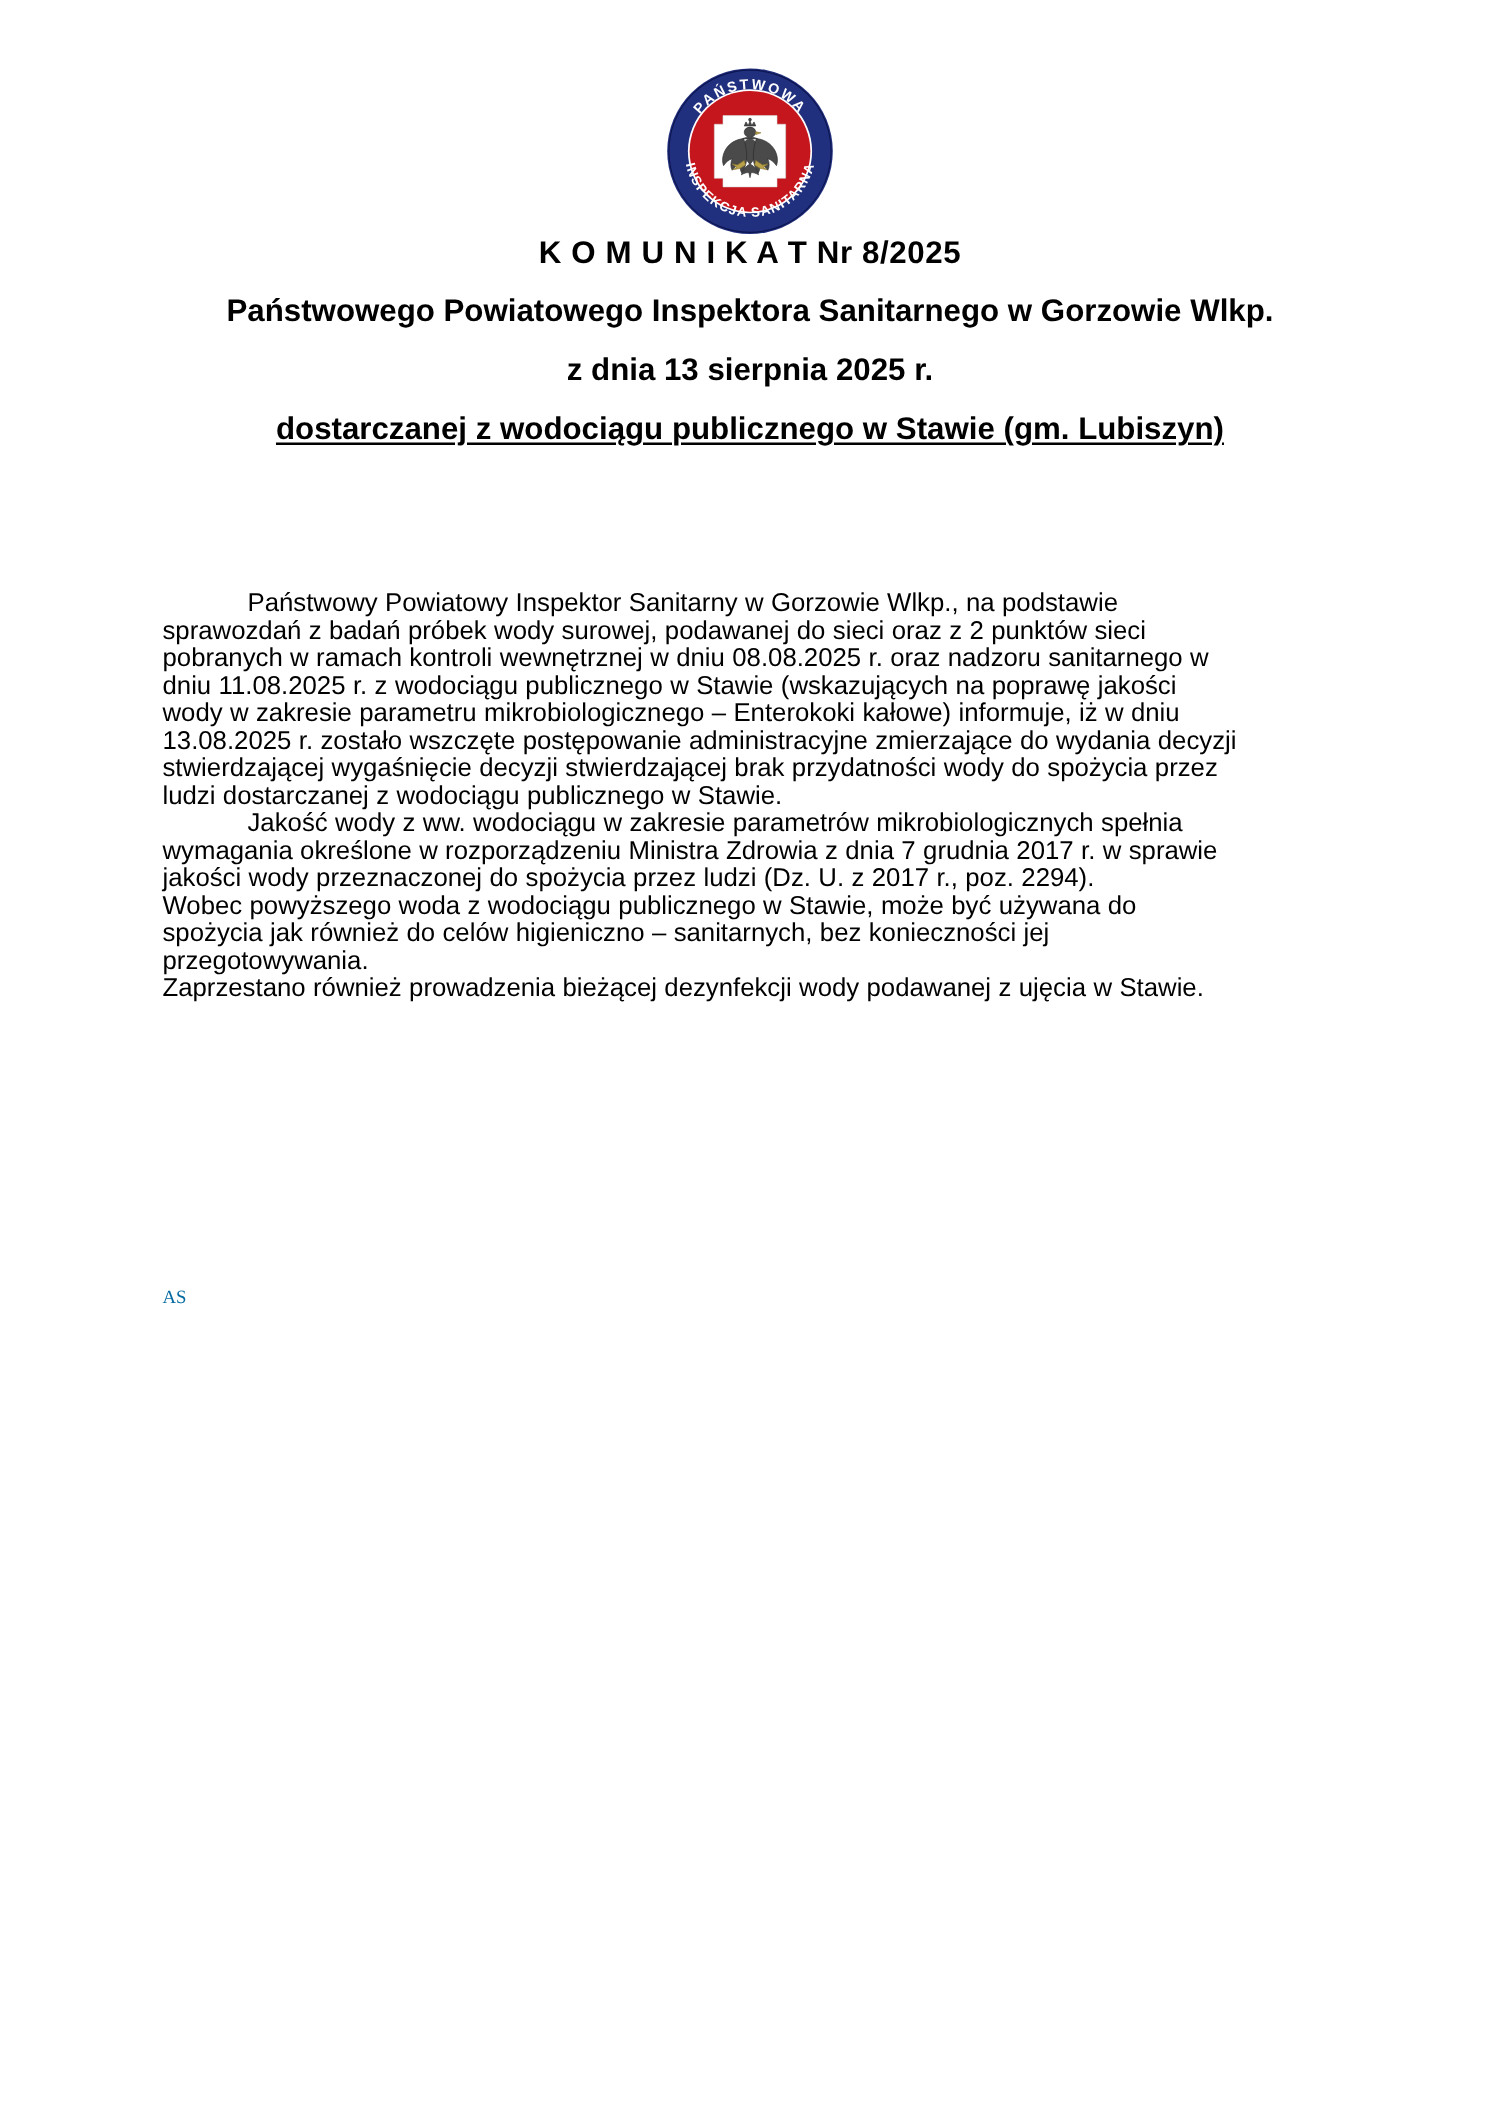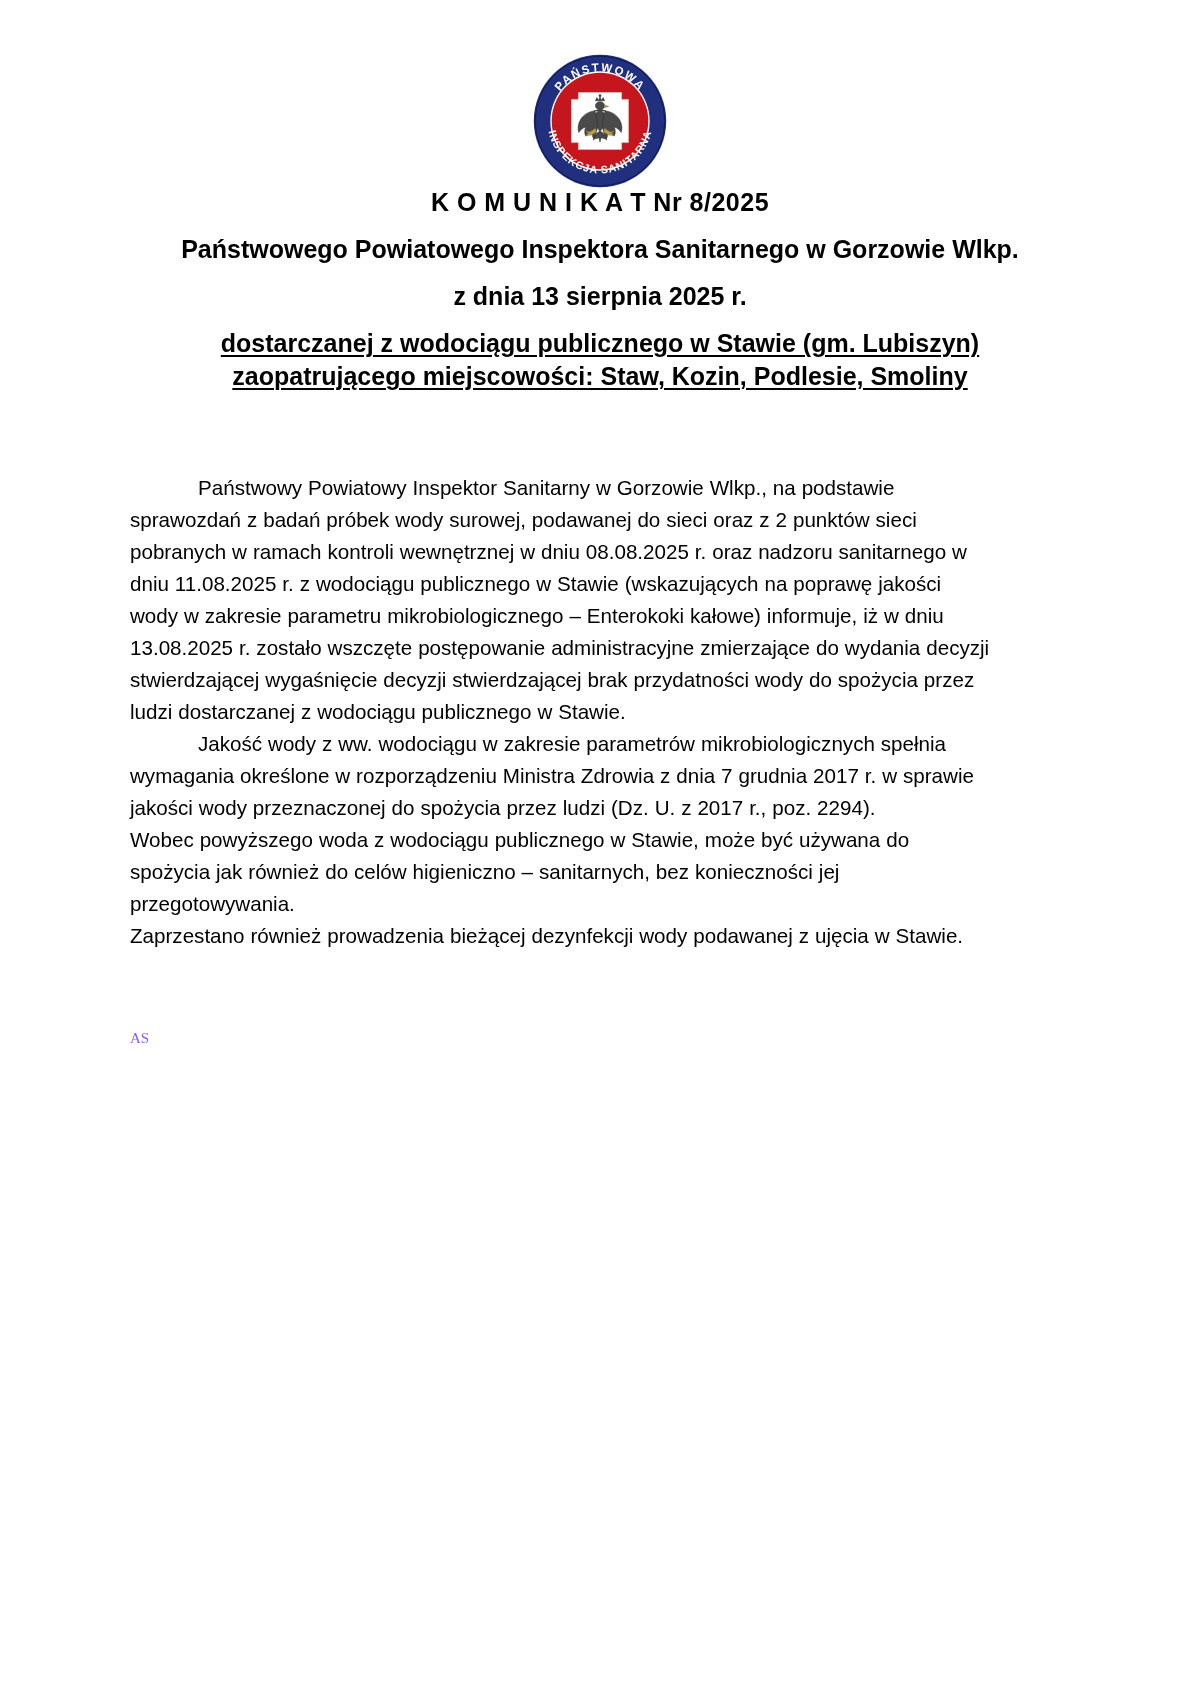--- a/index.html
+++ b/index.html
@@ -68,41 +68,41 @@
 
   
   .body-block {
     position: absolute;
     left: 130px;
     width: 860px;
     top: 472px;
   }
   .para {
     font-size: 20.6px;
-    line-height: 32px;
+    line-height: 22px;
     margin: 0;
     text-align: left;
     word-spacing: 0.2px;
   }
   .para.indent {
     text-indent: 68px;
   }
   .para.bold {
     font-weight: normal;
   }
 
   
   .initials {
     position: absolute;
     left: 130px;
     top: 1031px;
     font-family: "Liberation Serif", serif;
     font-size: 15px;
     line-height: 1;
-    color: #8b5cf6;
+    color: #0369a1;
   }
 </style>
 </head>
 <body>
 
 <div class="page">
 
   <div class="logo-wrap">
     <svg class="logo" viewBox="0 0 300 300">
       <defs>
@@ -155,21 +155,20 @@
         <textPath href="#arcBottom" startOffset="50%" text-anchor="middle">INSPEKCJA SANITARNA</textPath>
       </text>
     </svg>
   </div>
 
   <div class="heading">
     <p class="hline spaced">K O M U N I K A T Nr 8/2025</p>
     <p class="hline">Państwowego Powiatowego Inspektora Sanitarnego w Gorzowie Wlkp.</p>
     <p class="hline">z dnia 13 sierpnia 2025 r.</p>
     <p class="hline underline">dostarczanej z wodociągu publicznego w Stawie (gm. Lubiszyn)</p>
-    <p class="hline underline last">zaopatrującego miejscowości: Staw, Kozin, Podlesie, Smoliny</p>
   </div>
 
   <div class="body-block">
     <p class="para indent">Państwowy Powiatowy Inspektor Sanitarny w Gorzowie Wlkp., na podstawie sprawozdań z badań próbek wody surowej, podawanej do sieci oraz z 2 punktów sieci pobranych w ramach kontroli wewnętrznej w dniu 08.08.2025 r. oraz nadzoru sanitarnego w dniu 11.08.2025 r. z wodociągu publicznego w Stawie (wskazujących na poprawę jakości wody w zakresie parametru mikrobiologicznego – Enterokoki kałowe) informuje, iż w dniu 13.08.2025 r. zostało wszczęte postępowanie administracyjne zmierzające do wydania decyzji stwierdzającej wygaśnięcie decyzji stwierdzającej brak przydatności wody do spożycia przez ludzi dostarczanej z wodociągu publicznego w Stawie.</p>
     <p class="para indent">Jakość wody z ww. wodociągu w zakresie parametrów mikrobiologicznych spełnia wymagania określone w rozporządzeniu Ministra Zdrowia  z dnia 7 grudnia 2017 r. w sprawie jakości wody przeznaczonej do spożycia przez ludzi (Dz. U. z 2017 r., poz. 2294).</p>
     <p class="para bold">Wobec powyższego woda z wodociągu publicznego w Stawie, może być używana do spożycia jak również do celów higieniczno – sanitarnych, bez konieczności jej przegotowywania.</p>
     <p class="para bold">Zaprzestano również prowadzenia bieżącej dezynfekcji wody podawanej z ujęcia w Stawie.</p>
   </div>
 
   <div class="initials">AS</div>

